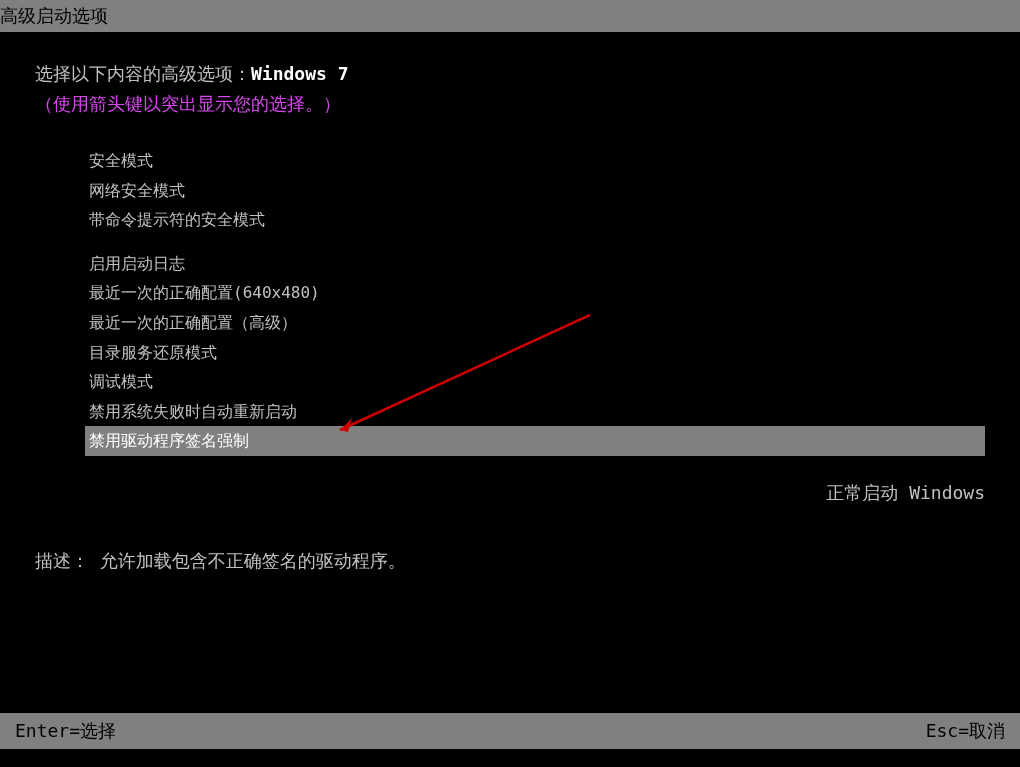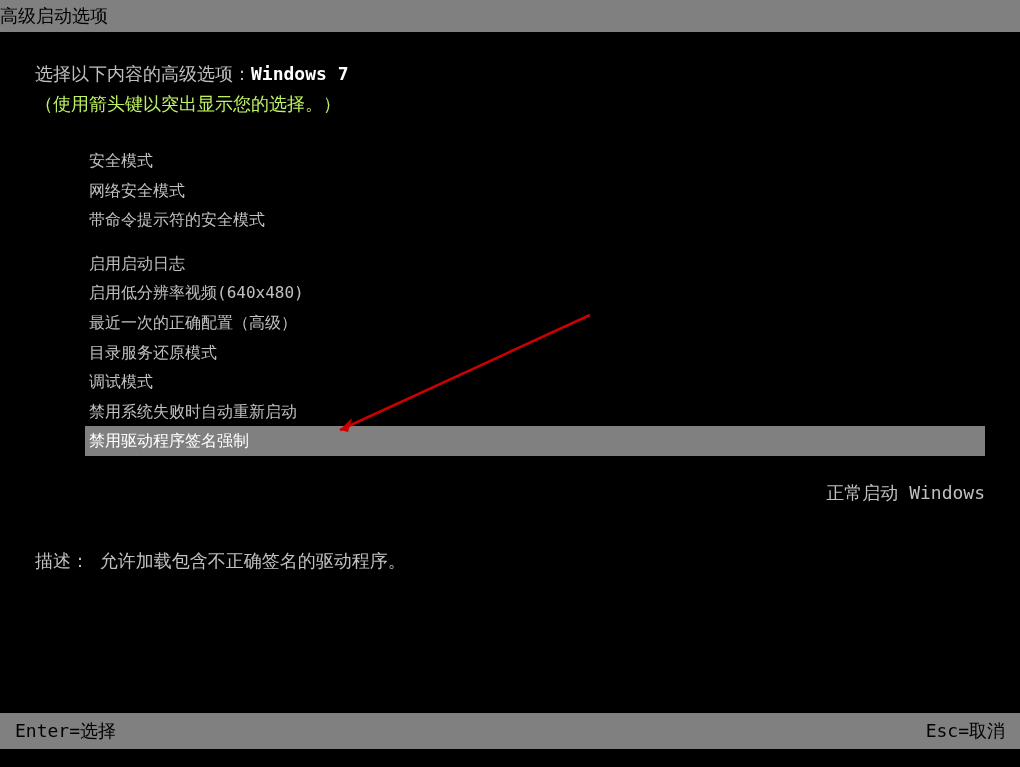--- a/index.html
+++ b/index.html
@@ -41,21 +41,21 @@
     }
 
     #intro-line1 span.bold {
       font-weight: bold;
       color: #ffffff;
     }
 
     #intro-line2 {
       margin-bottom: 30px;
       font-size: 18px;
-      color: #bef264;
+      color: #d946ef;
     }
 
     #menu-list {
       margin-left: 50px;
       margin-bottom: 25px;
     }
 
     .menu-item {
       padding: 2px 4px;
       cursor: pointer;
@@ -127,21 +127,21 @@
 
   <div id="menu-list">
 
     <div class="menu-item">安全模式</div>
     <div class="menu-item">网络安全模式</div>
     <div class="menu-item">带命令提示符的安全模式</div>
 
     <div class="menu-group-gap"></div>
 
     <div class="menu-item">启用启动日志</div>
-    <div class="menu-item">启用低分辨率视频(640x480)</div>
+    <div class="menu-item">最近一次的正确配置(640x480)</div>
     <div class="menu-item">最近一次的正确配置（高级）</div>
     <div class="menu-item">目录服务还原模式</div>
     <div class="menu-item">调试模式</div>
     <div class="menu-item">禁用系统失败时自动重新启动</div>
     <div class="menu-item selected">禁用驱动程序签名强制</div>
   </div>
 
   <div id="normal-start">正常启动 Windows</div>
 
   <div id="description">

